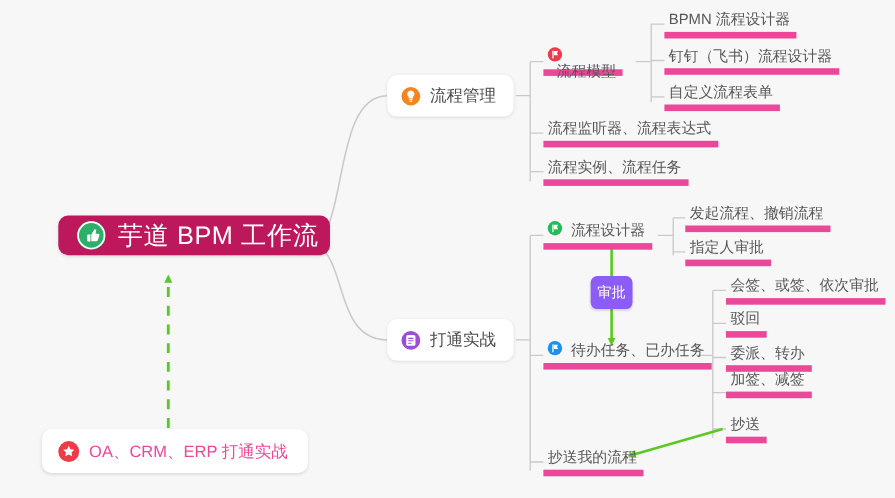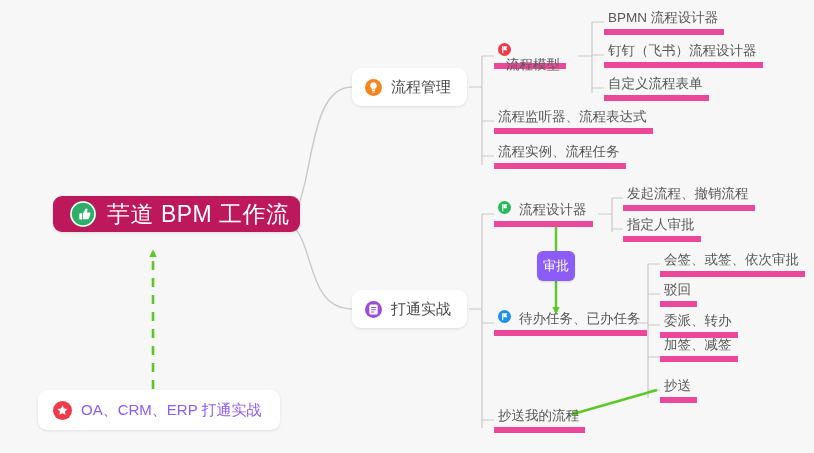--- a/index.html
+++ b/index.html
@@ -64,21 +64,21 @@
   .pill .pill-label {
     color: #4b4b4b;
     font-size: 15px;
     margin-left: 9px;
     white-space: nowrap;
   }
 
   #node-process-mgmt { left: 352px; top: 68px; }
   #node-approval-center { left: 352px; top: 290px; }
   #node-integration { left: 38px; top: 390px; height: 40px; padding: 0 18px 0 15px; }
-  #node-integration .pill-label { font-size: 15px; color: #8b5cf6; }
+  #node-integration .pill-label { font-size: 15px; color: #ec4899; }
 
   
   .item {
     position: absolute;
     display: flex;
     align-items: flex-start;
     height: 26px;
     white-space: nowrap;
     border-bottom: 6px solid #ec4899;
     box-sizing: border-box;

